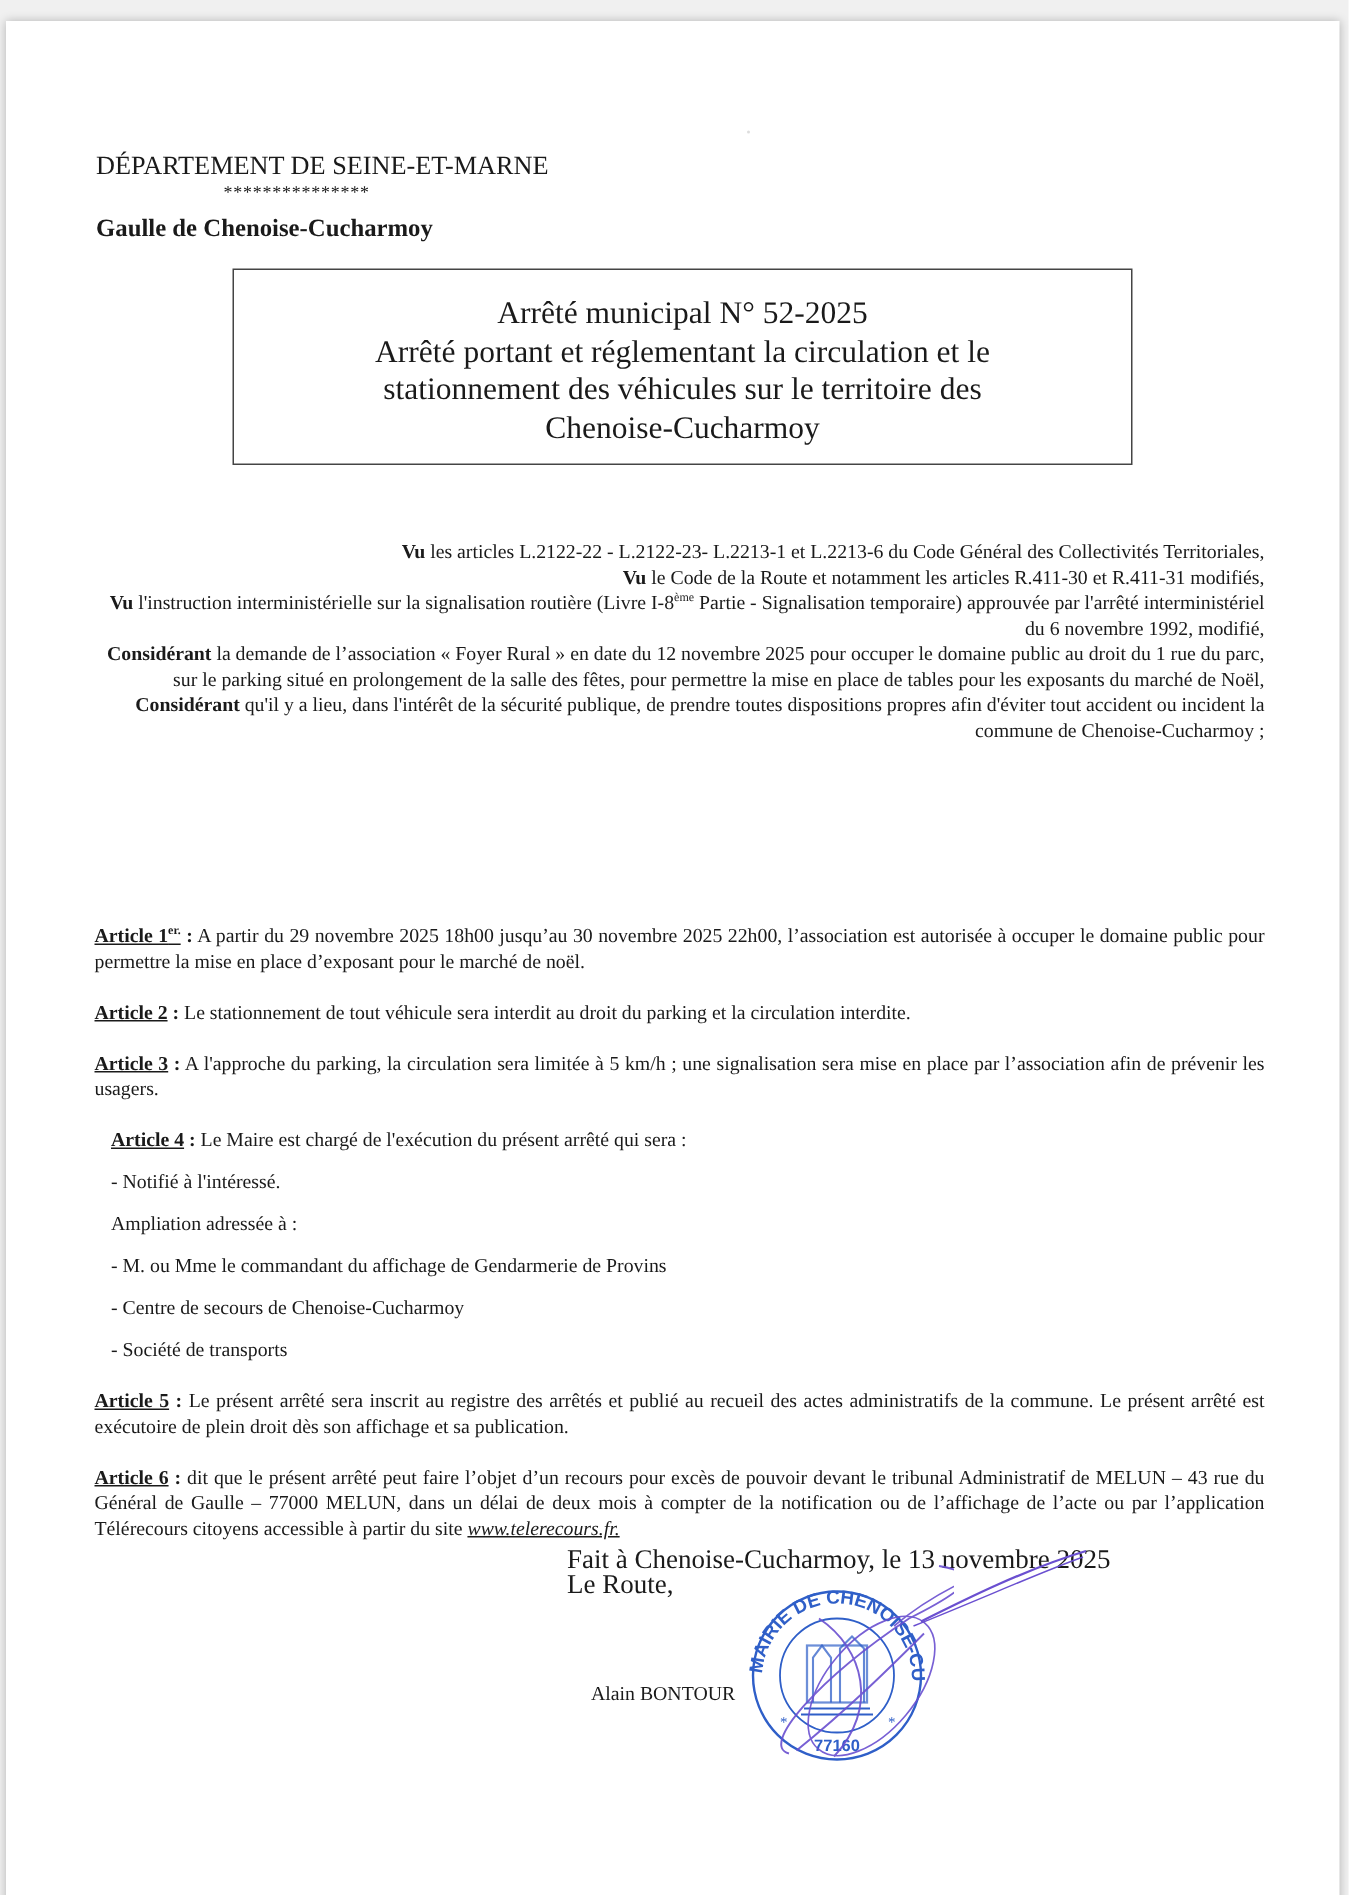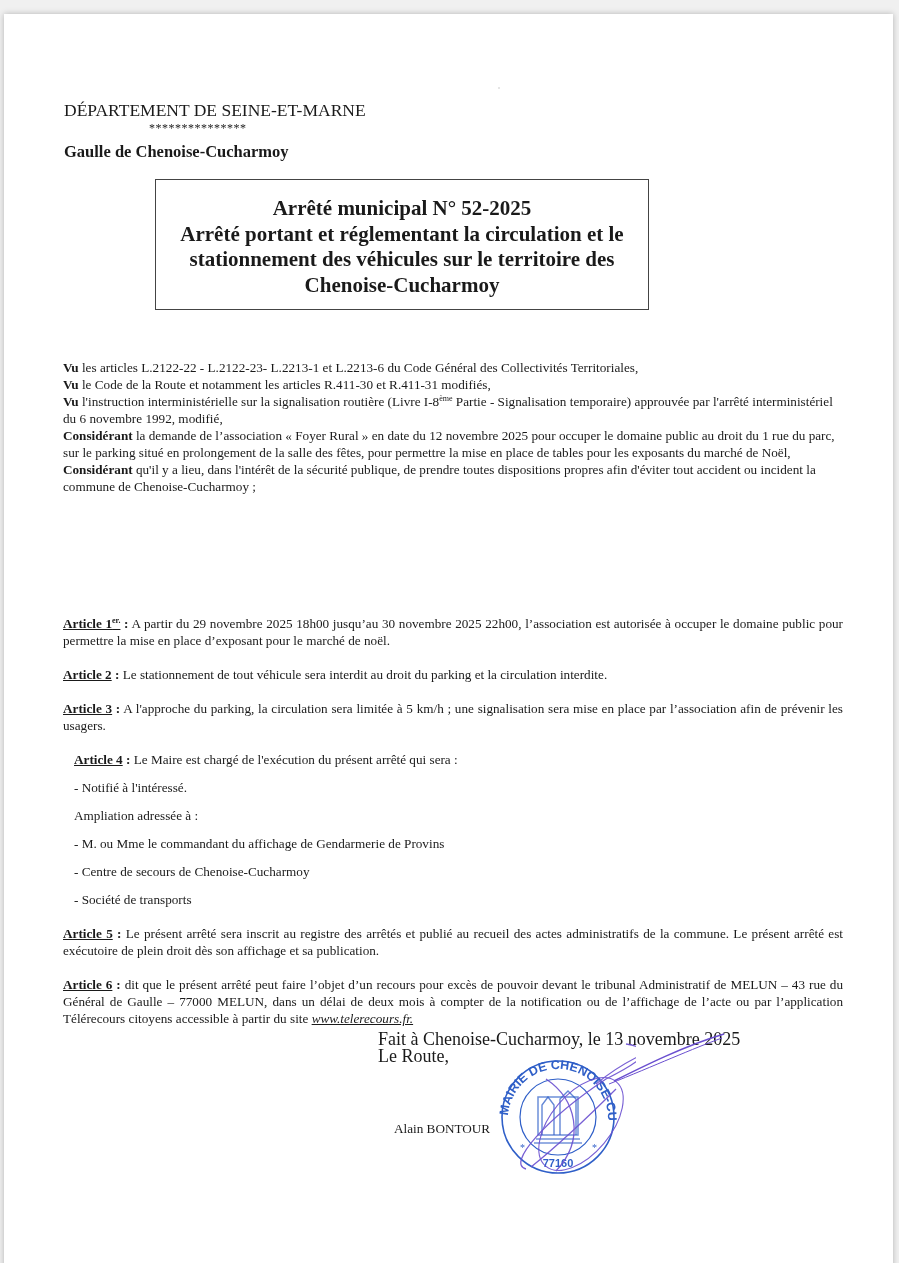--- a/index.html
+++ b/index.html
@@ -12,30 +12,30 @@
   .page {
     position: absolute; left: 4px; top: 14px; width: 889px; height: 1260px;
     background: #ffffff;
     box-shadow: 0 0 6px rgba(0,0,0,0.25);
   }
   .abs { position: absolute; }
   .dept { left: 60px; top: 86px; font-size: 17.5px; letter-spacing: 0px; }
   .stars { left: 145px; top: 107px; font-size: 12px; letter-spacing: 0.5px; }
   .commune { left: 60px; top: 128px; font-size: 16.5px; font-weight: bold; }
   .titlebox {
-    left: 151px; top: 165px; width: 494px; height: 131px;
+    left: 151px; top: 165px; width: 600px; height: 131px;
     border: 1.5px solid #444;
     box-sizing: border-box;
     text-align: center;
-    font-weight: bold; font-size: 21px; line-height: 25.5px;
+    font-weight: normal; font-size: 21px; line-height: 25.5px;
     padding-top: 16px;
   }
   .body-text { font-size: 13.2px; line-height: 17px; }
   .visas { left: 59px; top: 345px; width: 780px; }
-  .visas p { margin: 0; }
+  .visas p { margin: 0; text-align: right; }
   .decree {
     left: 300px; top: 517px; width: 300px; text-align: center;
     font-weight: bold; font-size: 13.2px; line-height: 16.5px;
   }
   .articles { left: 59px; top: 601px; width: 780px; }
   .article { margin: 0 0 17px 0; text-align: justify; }
   .art-label { font-weight: bold; text-decoration: underline; }
   .art-colon { font-weight: bold; }
   .sup { font-size: 8px; vertical-align: super; line-height: 0; }
   .art4 p { margin: 11px; }

